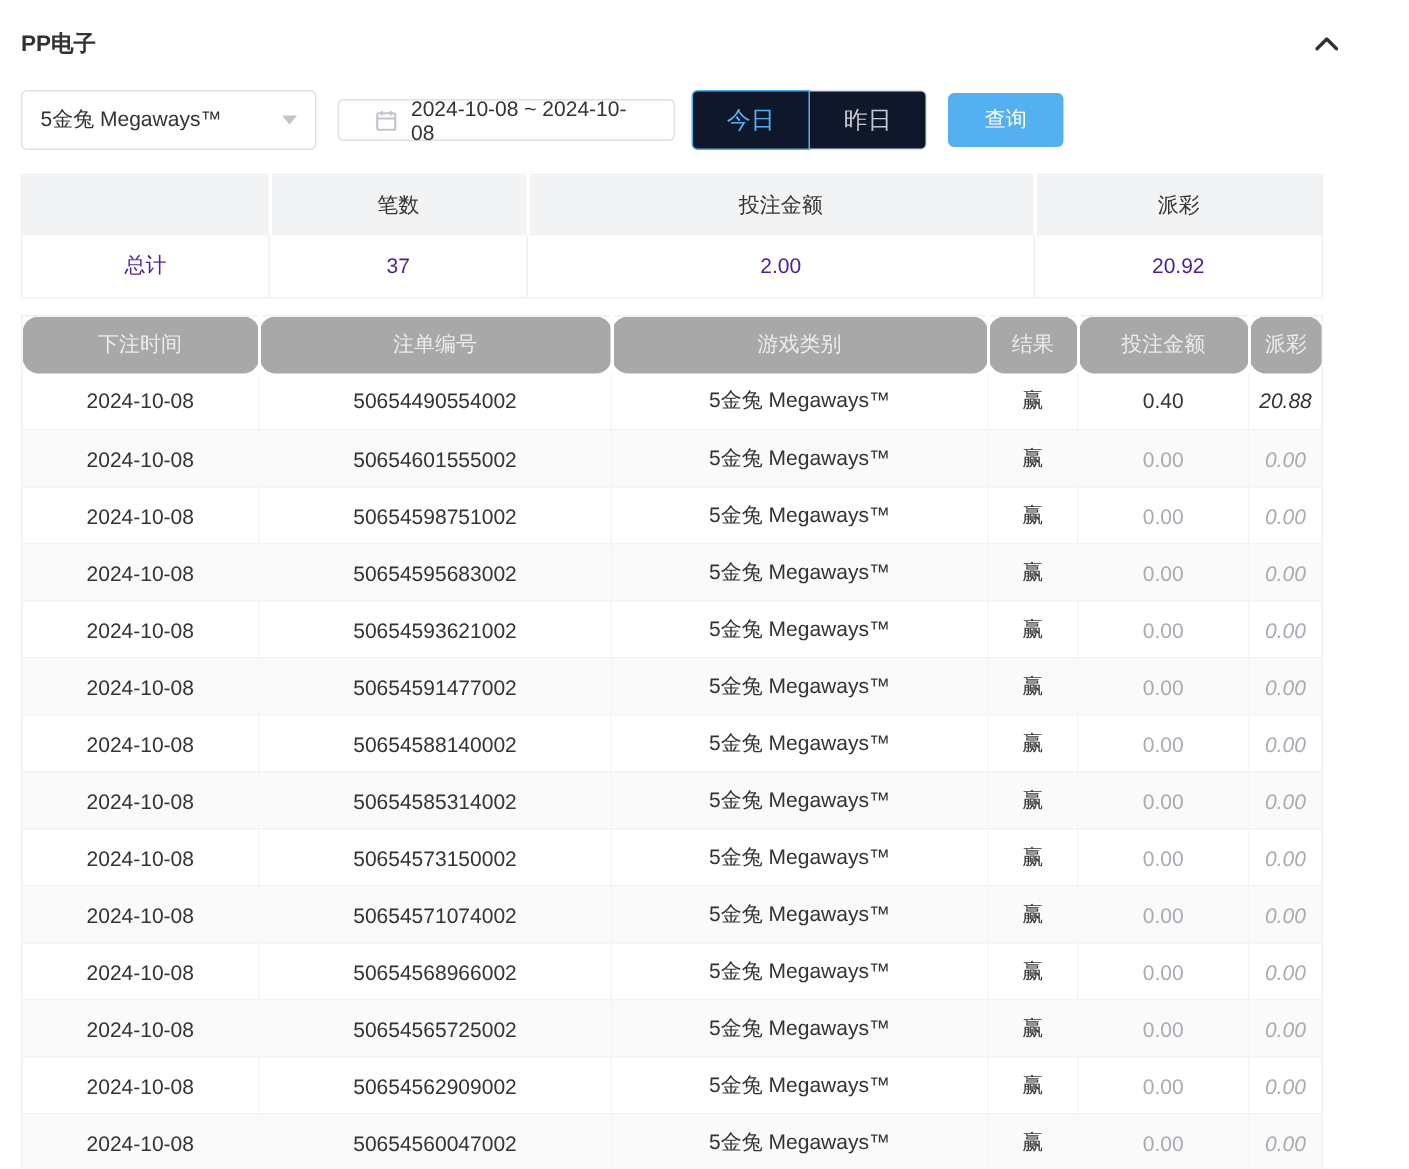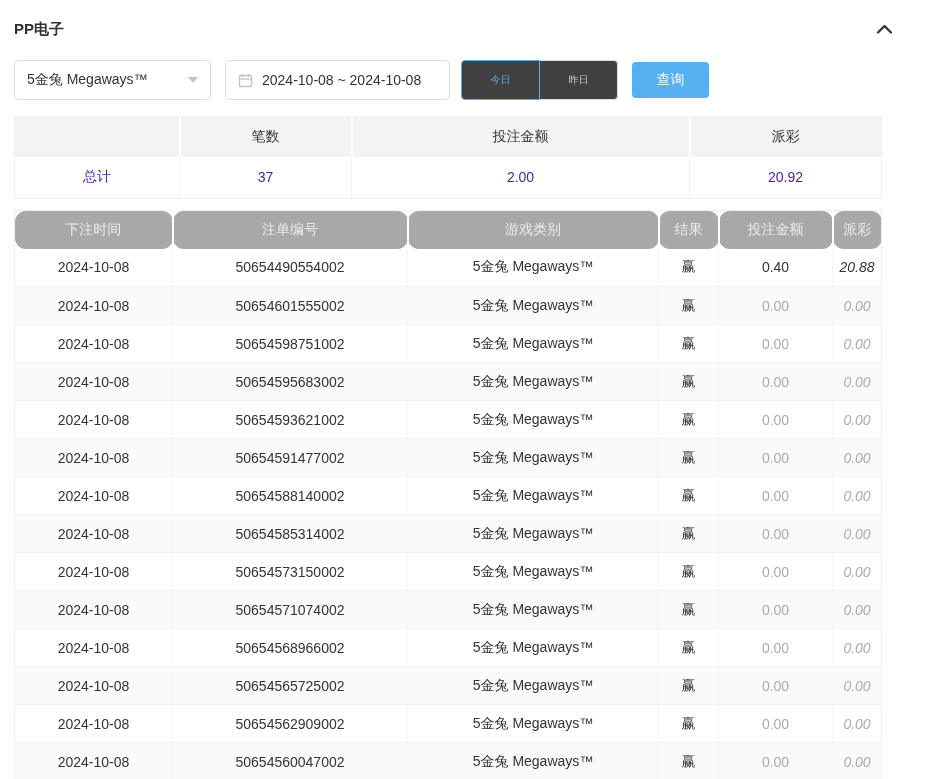--- a/index.html
+++ b/index.html
@@ -29,29 +29,29 @@
   .select{
     width:197px;height:40px;border:1px solid #dcdfe6;border-radius:4px;
     display:flex;align-items:center;justify-content:space-between;
     padding:0 12px;cursor:pointer;background:#fff;color:#333;
   }
   .caret-down{
     width:0;height:0;border-left:5px solid transparent;border-right:5px solid transparent;
     border-top:6px solid #c0c4cc;margin-left:8px;
   }
   .date-input{
-    width:225px;height:40px;border:1px solid #dcdfe6;border-radius:4px;
-    display:flex;align-items:center;padding:0 12px;margin-left:14px;
+    width:225px;height:28px;border:1px solid #dcdfe6;border-radius:4px;
+    display:flex;align-items:center;padding:0 24px;margin-left:14px;
     cursor:pointer;background:#fff;color:#333;
   }
   .date-input .cal{display:inline-flex;margin-right:9px;}
   .btn-group{display:flex;margin-left:11px;}
   .range-btn{
-    width:79px;height:40px;background:#404040;border:1px solid #dcdfe6;color:#c3c7cf;
-    font-size:10px;cursor:pointer;margin-left:-1px;padding:0;
+    width:79px;height:40px;background:#0f172a;border:1px solid #dcdfe6;color:#c3c7cf;
+    font-size:16px;cursor:pointer;margin-left:-1px;padding:0;
     font-family:"Liberation Sans","DejaVu Sans",sans-serif;
   }
   .range-btn:first-child{border-radius:4px 0 0 4px;margin-left:0;}
   .range-btn:last-child{border-radius:0 4px 4px 0;}
   .range-btn.active{color:var(--accent);border-color:var(--accent);position:relative;z-index:1;}
   .search-btn{
     width:77px;height:36px;margin-left:14px;background:var(--accent);color:#fff;
     border:none;border-radius:4px;font-size:14px;cursor:pointer;
     font-family:"Liberation Sans","DejaVu Sans",sans-serif;
   }

